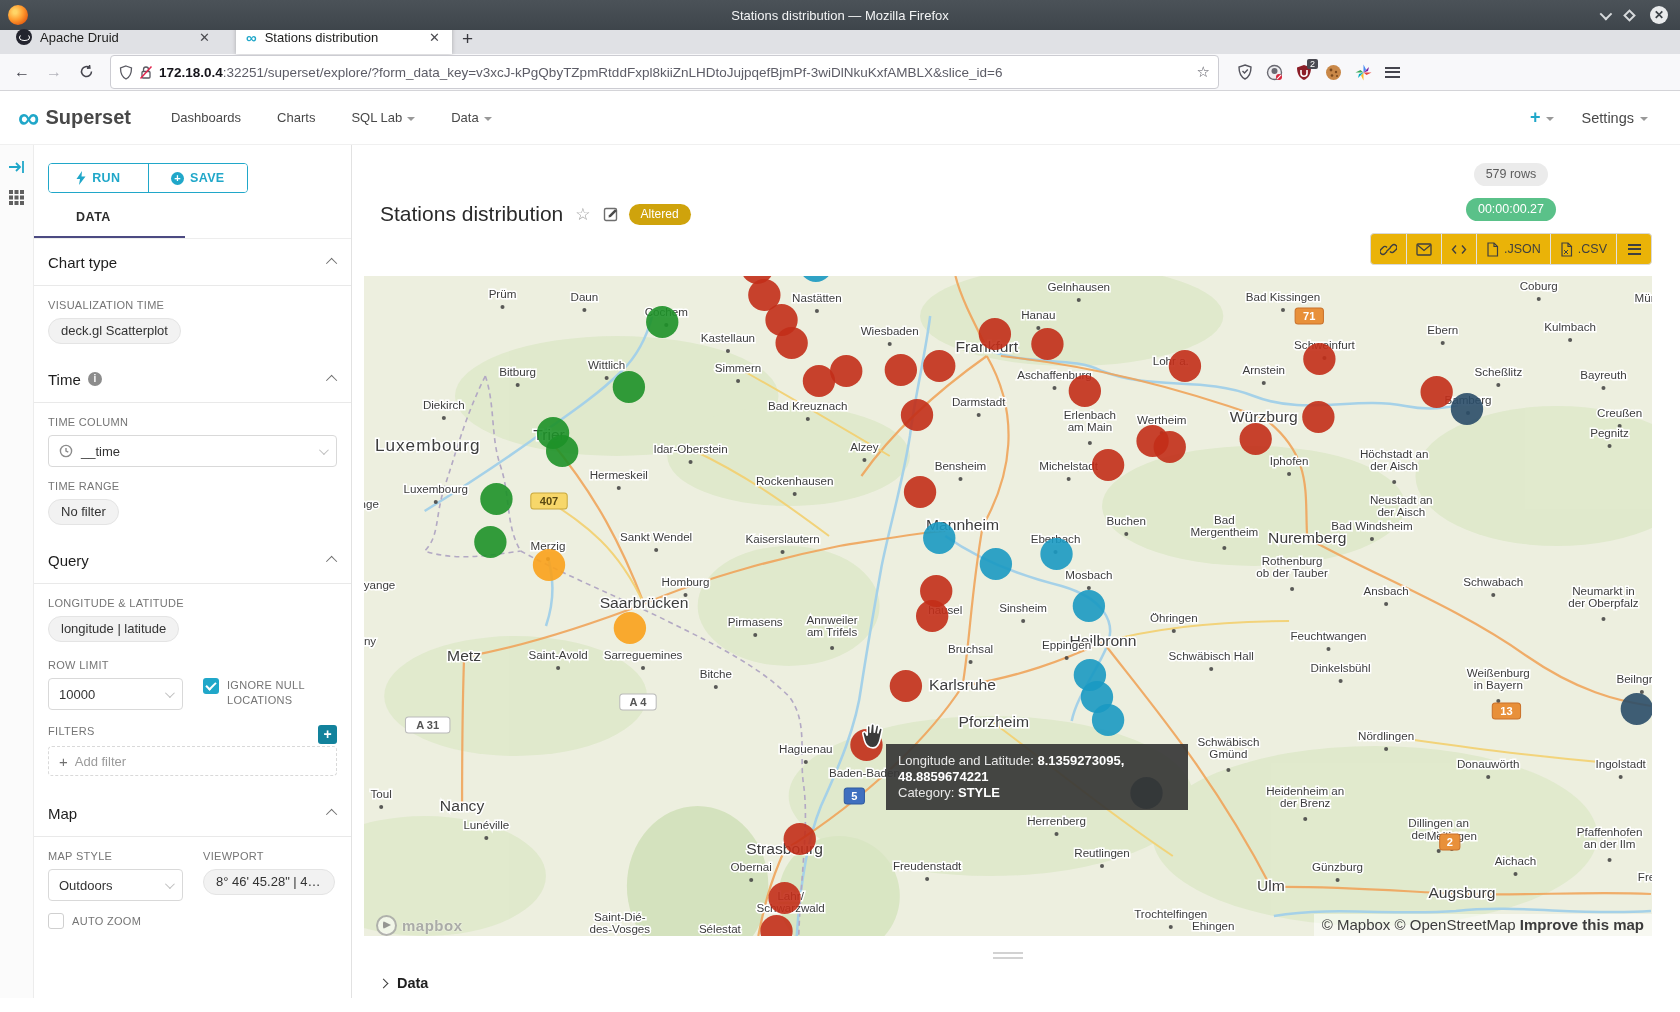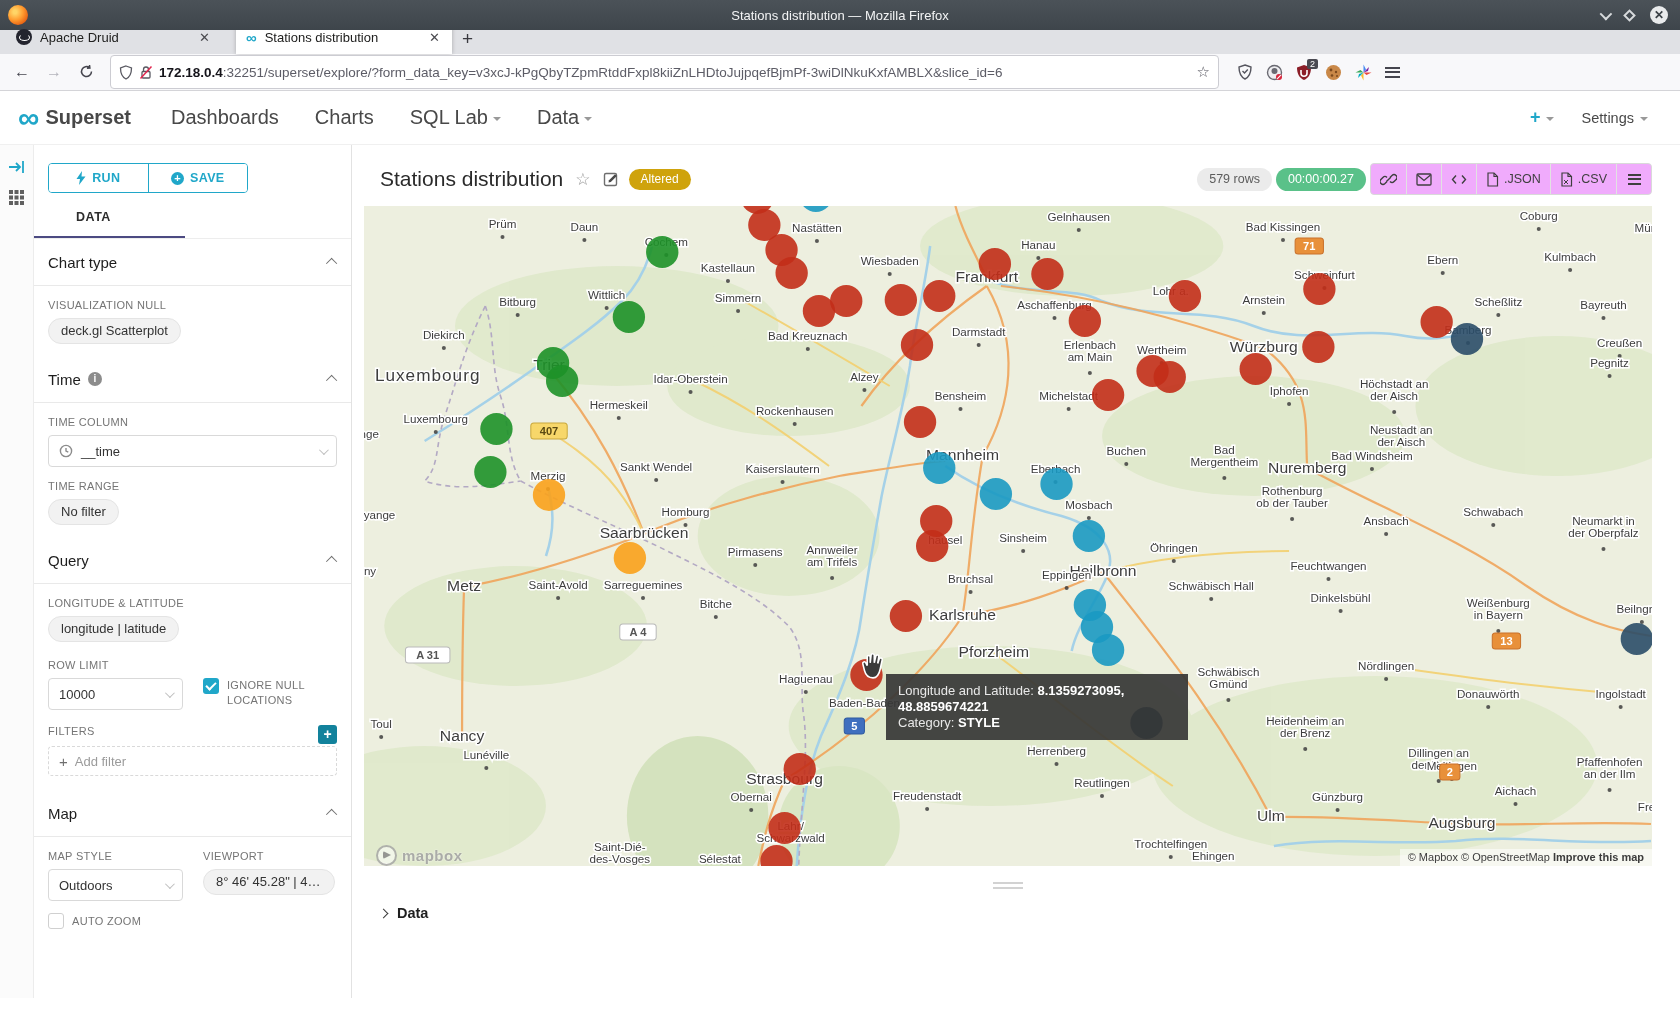--- a/index.html
+++ b/index.html
@@ -34,21 +34,21 @@
   .url-text { font-size:13.5px; color:#5c5c66; white-space:nowrap; overflow:hidden; flex:1; }
   .url-text b { color:#15141a; font-weight:bold; }
   .url-star { color:#55555e; font-size:15px; }
   .ext-icons { display:flex; align-items:center; gap:13px; margin-left:14px; }
   .badge2 { position:absolute; top:-5px; right:-6px; background:#4a4a52; color:#fff; font-size:9px; padding:0 3px; border-radius:2px; }
 
   
   .ss-header { height:54px; background:#fff; border-bottom:1px solid #f0f0f0; display:flex; align-items:center; padding:0 18px; }
   .ss-logo { font-size:30px; font-weight:bold; color:#20a7c9; line-height:30px; margin-right:8px; letter-spacing:-2px; }
   .ss-brand { font-size:20px; font-weight:bold; color:#484848; margin-right:40px; }
-  .ss-nav { display:flex; gap:36px; font-size:20px; color:#484848; }
+  .ss-nav { display:flex; gap:36px; font-size:13px; color:#484848; }
   .ss-nav .item { display:flex; align-items:center; gap:5px; }
   .caret { width:0; height:0; border-left:4px solid transparent; border-right:4px solid transparent; border-top:4px solid #999; margin-top:2px; }
   .ss-right { margin-left:auto; display:flex; align-items:center; gap:28px; padding-right:14px; }
   .plus-teal { color:#20a7c9; font-weight:bold; font-size:18px; }
 
   
   .app-body { display:flex; height:853px; }
   .rail { width:34px; background:#fbfbfb; border-right:1px solid #ececec; padding-top:14px; display:flex; flex-direction:column; align-items:center; gap:14px; }
 
   .panel { width:318px; border-right:1px solid #e2e2e2; padding:18px 14px 0; overflow:hidden; }
@@ -80,39 +80,39 @@
   .cb-row { display:flex; gap:8px; font-size:11px; color:#757575; letter-spacing:.3px; line-height:15px; }
   .plus-btn { width:19px; height:19px; background:#12829c; border-radius:3px; color:#fff; font-size:14px; line-height:18px; text-align:center; font-weight:bold; }
   .dashed-input { margin-top:2px; border:1.5px dashed #d9d9d9; border-radius:4px; height:30px; display:flex; align-items:center; padding:0 10px; color:#9b9b9b; font-size:13px; gap:7px; }
 
   
   .main { flex:1; padding:0 28px 0 12px; background:#fff; }
   .chart-head { display:flex; align-items:center; margin:18px 0 11px; padding-left:16px; }
   .chart-title { font-size:21px; color:#2a2a2a; font-weight:500; }
   .head-ico { color:#9a9a9a; font-size:17px; margin-left:12px; }
   .altered { background:#cfa30c; color:#fff; font-size:12px; padding:3px 12px 4px; border-radius:11px; margin-left:10px; }
-  .head-right { margin-left:auto; display:flex; align-items:center; gap:4px; }
+  .head-right { margin-left:auto; display:flex; align-items:center; gap:12px;flex-direction:column; }
   .pill-rows { background:#ebebeb; color:#5c5c5c; font-size:12.5px; padding:4px 12px 5px; border-radius:12px; }
   .pill-timer { background:#5ac189; color:#fff; font-size:12.5px; padding:4px 12px 5px; border-radius:12px; }
-  .icon-group { display:flex; border:1px solid #d9d9d9; border-radius:4px; overflow:hidden; background:#f0abfc; }
+  .icon-group { display:flex; border:1px solid #d9d9d9; border-radius:4px; overflow:hidden; background:#eab308; }
   .ig-cell { height:30px; min-width:35px; display:flex; align-items:center; justify-content:center; gap:5px; padding:0 9px; font-size:12.5px; color:#3f3f3f; }
   .ig-cell + .ig-cell { border-left:1px solid #e2e2e2; }
   .burger { display:inline-block; width:13px; }
   .burger i { display:block; height:2px; background:#3f3f3f; margin:2.5px 0; }
 
   .map-wrap { position:relative; width:100%; height:660px; overflow:hidden; background:#edefdf; }
   .map-wrap svg text { paint-order:stroke; stroke:#ffffff; stroke-width:3px; fill:#3d3d3d; font-family:"Liberation Sans",sans-serif; }
   .tooltip { position:absolute; left:522px; top:468px; width:302px; background:rgba(54,54,54,.92); color:#e8e8e8; font-size:13px; line-height:16px; padding:9px 12px; z-index:5; }
   .tooltip b { color:#fff; }
   .hand { position:absolute; left:494px; top:444px; z-index:6; }
   .mb-logo { position:absolute; left:12px; bottom:0; display:flex; align-items:center; gap:5px; z-index:4; }
   .mb-circle { width:21px; height:21px; border-radius:50%; background:rgba(255,255,255,.55); border:2px solid rgba(120,120,120,.55); position:relative; }
   .mb-circle::after { content:""; position:absolute; left:5px; top:4px; border-left:8px solid rgba(110,110,110,.7); border-top:4.5px solid transparent; border-bottom:4.5px solid transparent; border-radius:2px; }
   .mb-word { font-size:15px; font-weight:bold; color:rgba(130,130,130,.65); text-shadow:0 0 2px rgba(255,255,255,.9); letter-spacing:.5px; }
-  .attrib { position:absolute; right:0; bottom:0; background:rgba(255,255,255,.55); font-size:11px; color:#3c3c3c; padding:2px 8px 3px; z-index:4; }
+  .attrib { position:absolute; right:0; bottom:0; background:rgba(255,255,255,.55); font-size:15px; color:#3c3c3c; padding:2px 8px 3px; z-index:4; }
   .attrib b { font-weight:bold; }
 
   .drag-handle { width:30px; margin:16px auto 0; }
   .drag-handle i { display:block; height:2px; background:#d2d2d2; margin:3px 0; }
   .data-collapse { display:flex; align-items:center; gap:10px; margin-top:16px; padding-left:16px; }
   .dc-chev { width:7px; height:7px; border-right:1.8px solid #3a3a3a; border-bottom:1.8px solid #3a3a3a; transform:rotate(-45deg); }
   .dc-label { font-size:14.5px; font-weight:bold; color:#1f1f1f; }
 
   svg.mini { display:block; }
 </style>
@@ -278,21 +278,21 @@
       <div class="ptab-ink"></div>
       <div class="ptab-border"></div>
     </div>
 
     
     <div class="sec-head">
       <span>Chart type</span>
         <span class="chev up"></span>
     </div>
     <div class="hairline"></div>
-    <div class="flabel">VISUALIZATION NULL</div>
+    <div class="flabel">VISUALIZATION TIME</div>
     <span class="chip">deck.gl Scatterplot</span>
 
     
     <div class="sec-head" style="margin-top:12px">
       <span>Time</span>
         <i class="info-i">i</i>
       <span class="chev up"></span>
     </div>
     <div class="hairline"></div>
     <div class="flabel">TIME COLUMN</div>

